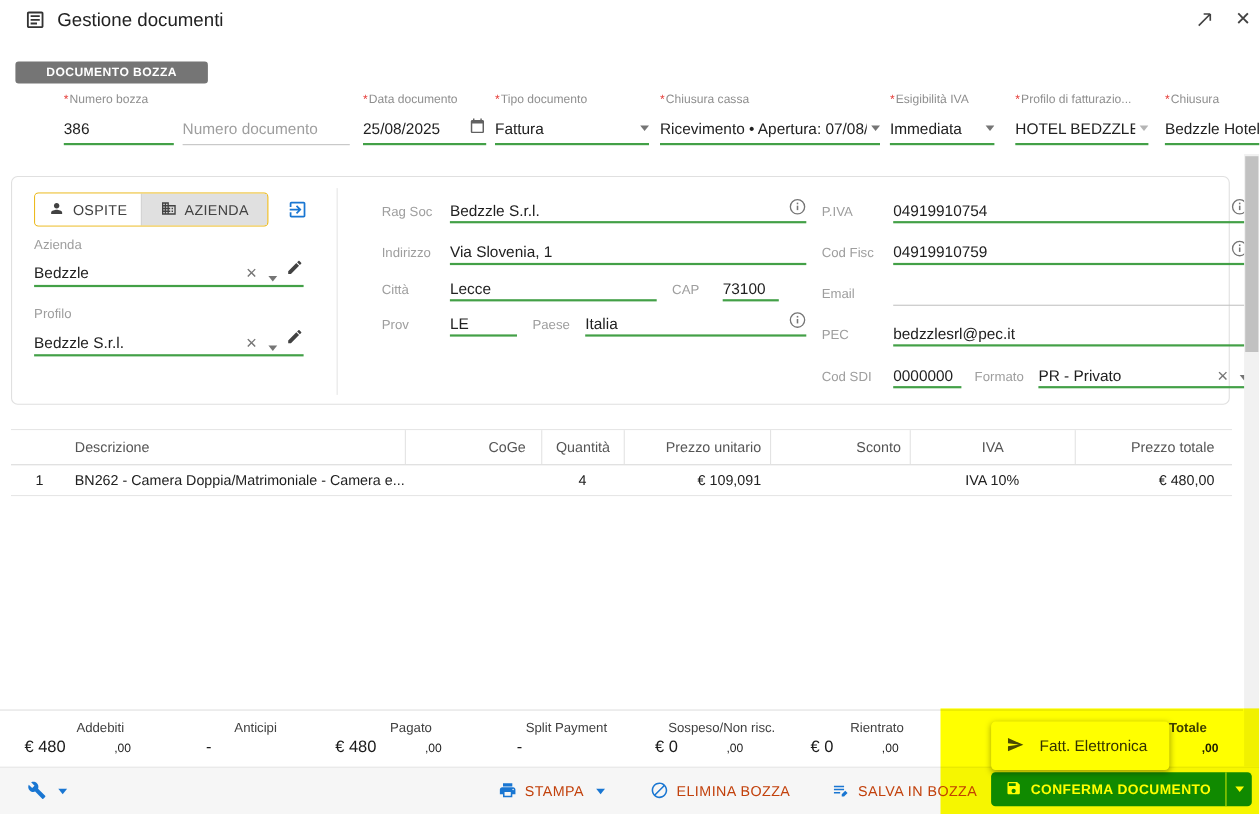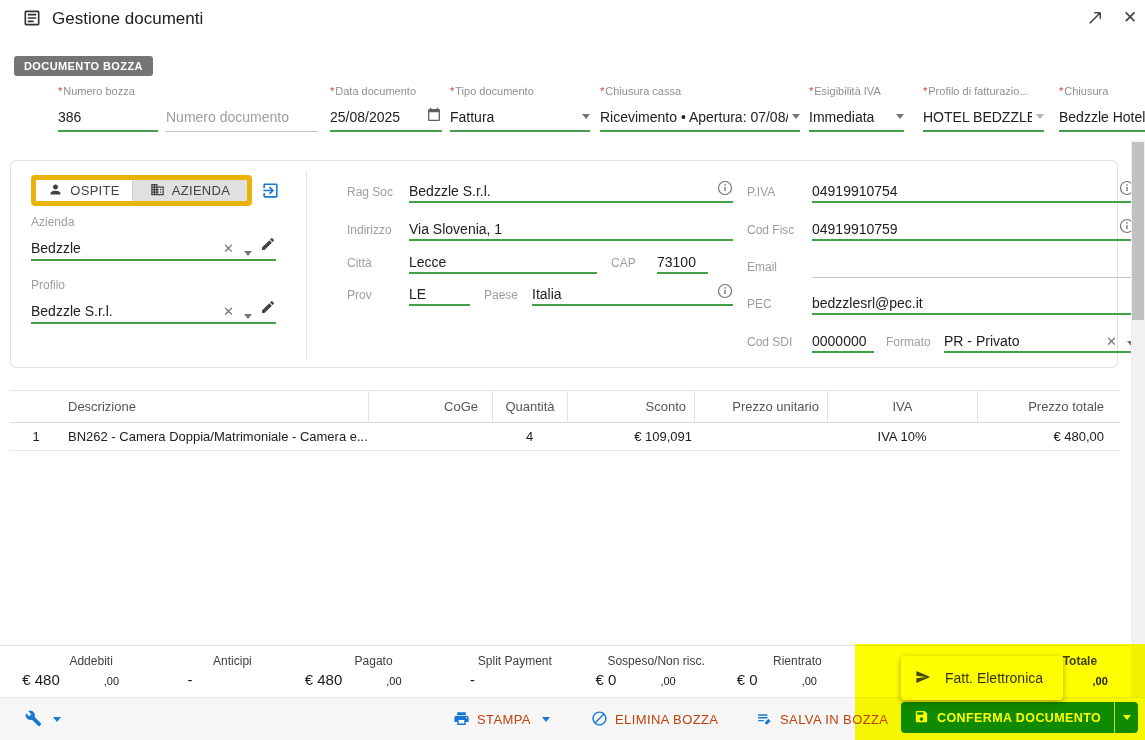--- a/index.html
+++ b/index.html
@@ -8,21 +8,21 @@
   #app { position:relative; width:1145px; height:740px; background:#fff; overflow:hidden; }
 
   
   .win-header { position:absolute; left:0; top:0; width:1145px; height:40px; }
   .win-title { position:absolute; left:52px; top:9px; font-size:17px; font-weight:500; color:#212121; }
   .doc-icon { position:absolute; left:22px; top:8px; }
   .expand-btn { position:absolute; left:1086px; top:9px; width:20px; height:20px; cursor:pointer; }
   .close-btn { position:absolute; left:1119px; top:6px; width:22px; height:24px; font-size:17px; color:#424242; text-align:center; line-height:24px; cursor:pointer; }
 
   .badge { position:absolute; left:14px; top:56px; background:#757575; color:#fff; font-size:11px;
-           font-weight:700; letter-spacing:.4px; padding:4px 10px; border-radius:3px; }
+           font-weight:700; letter-spacing:.4px; padding:4px 28px; border-radius:3px; }
 
   
   .hfield { position:absolute; top:85px; height:50px;margin-left:44px; }
   .hlabel { font-size:11px; color:#8f8f8f; height:18px; white-space:nowrap; }
   .req { color:#e53935; margin-right:1px; }
   .hvalue { height:29px; display:flex; align-items:center; font-size:14px; color:#212121;
             border-bottom:2px solid #43a047; white-space:nowrap; overflow:hidden; }
   .hvalue.grayline { border-bottom:1px solid #c4c4c4; }
   .hvalue .grow { flex:1; overflow:hidden; }
   .placeholder { color:#9e9e9e; }
@@ -30,21 +30,21 @@
         border-top:5px solid #757575; display:inline-block; flex:0 0 auto; margin-left:4px; }
   .dd.light { border-top-color:#b5b5b5; }
   .dd.blue { border-top-color:#1976d2; }
   .dd.white { border-top-color:#ffffff; }
 
   
   .card { position:absolute; left:10px; top:160px; width:1108px; height:208px;
           border:1px solid #e0e0e0; border-radius:6px; background:#fff; }
   .vdiv { position:absolute; left:295px; top:10px; height:188px; width:1px; background:#e6e6e6; }
 
-  .seg { position:absolute; left:20px; top:14px; height:31px; display:flex; border:5px solid #eab308;
+  .seg { position:absolute; left:20px; top:14px; height:31px; display:flex; border:1px solid #eab308;
          border-radius:4px; overflow:hidden; }
   .seg-btn { display:flex; align-items:center; justify-content:center; gap:7px; font-size:13px;
              font-weight:500; color:#424242; background:#fff; border:none; cursor:pointer;
              font-family:inherit; letter-spacing:.3px; }
   .seg-btn.active { background:#e0e0e0; }
   .seg-sep { width:1px; background:#cfcfcf; }
   .export-btn { position:absolute; left:250px; top:20px; cursor:pointer; }
 
   .small-label { position:absolute; font-size:12px; color:#9e9e9e; }
   .sel-row { position:absolute; height:30px; display:flex; align-items:flex-end;
@@ -329,22 +329,22 @@
       </div>
     </div>
   </div>
 
   <div class="table">
     <div class="thead">
       <div class="cell c0"></div>
       <div class="cell c1">Descrizione</div>
       <div class="cell c2">CoGe</div>
       <div class="cell c3">Quantità</div>
+      <div class="cell c4">Prezzo unitario</div>
       <div class="cell c5">Sconto</div>
-      <div class="cell c4">Prezzo unitario</div>
       <div class="cell c6">IVA</div>
       <div class="cell c7">Prezzo totale</div>
     </div>
     <div class="trow">
       <div class="cell c0">1</div>
       <div class="cell c1">BN262 - Camera Doppia/Matrimoniale - Camera e...</div>
       <div class="cell c2"></div>
       <div class="cell c3">4</div>
       <div class="cell c4">€ 109,091</div>
       <div class="cell c5"></div>

